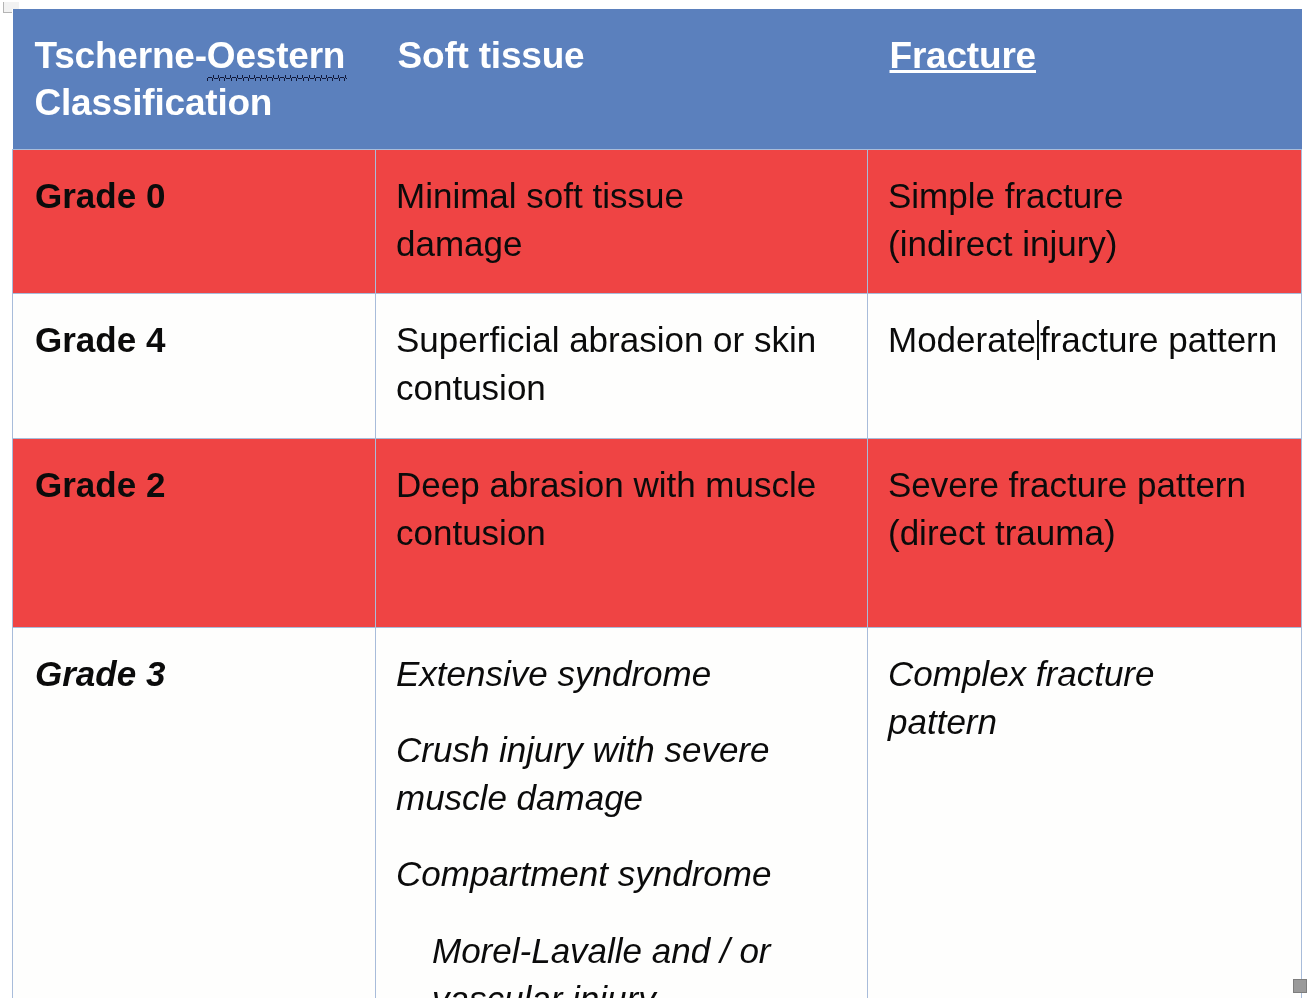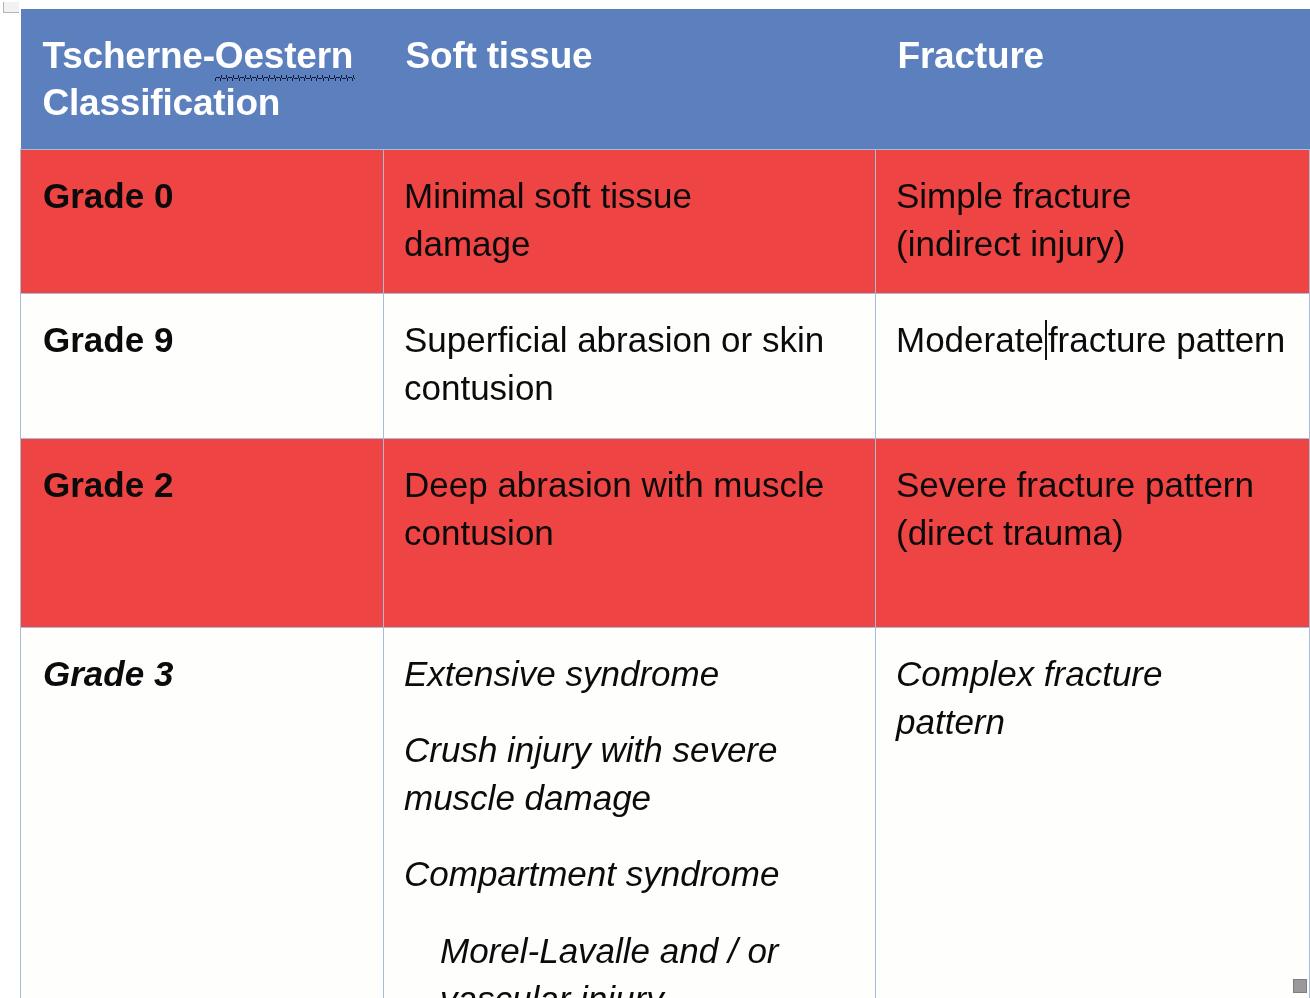--- a/index.html
+++ b/index.html
@@ -36,21 +36,21 @@
     width: 14px;
     height: 14px;
     background: #9a9a9a;
     border: 1px solid #7d7d7d;
     box-sizing: border-box;
   }
 
   
   #table-wrap {
     position: absolute;
-    left: 20px;
+    left: 12px;
     top: 9px;
     width: 1289px;
     height: 977px;
   }
 
   table.grade-table {
     border-collapse: collapse;
     table-layout: fixed;
     width: 1289px;
     height: 977px;
@@ -68,21 +68,21 @@
     font-weight: bold;
     font-size: 37px;
     line-height: 1.28;
     text-align: left;
     vertical-align: top;
     padding: 23px 14px 10px 22px;
     border: none;
     letter-spacing: -0.2px;
   }
   th.h-col2 { padding-left: 19px; }
-  th.h-col3 { padding-left: 20px; }
+  th.h-col3 { padding-left: 20px; text-decoration: underline; }
 
   
   .squiggle {
     position: relative;
     display: inline-block;
   }
   .squiggle::after {
     content: "";
     position: absolute;
     left: 0;
@@ -166,21 +166,21 @@
           <span class="nowrapline">Minimal soft tissue</span>
           <span class="nowrapline">damage</span>
         </td>
         <td class="fracture-cell">
           <span class="nowrapline">Simple fracture</span>
           <span class="nowrapline">(indirect injury)</span>
         </td>
       </tr>
 
       <tr class="row-g1 plain-row">
-        <td class="grade-cell">Grade 9</td>
+        <td class="grade-cell">Grade 4</td>
         <td class="tissue-cell">
           <span class="nowrapline">Superficial abrasion or skin</span>
           <span class="nowrapline">contusion</span>
         </td>
         <td class="fracture-cell">
           <span>Moderate</span><span class="caret"></span><span>fracture pattern</span>
         </td>
       </tr>
 
       <tr class="row-g2 band-row">

